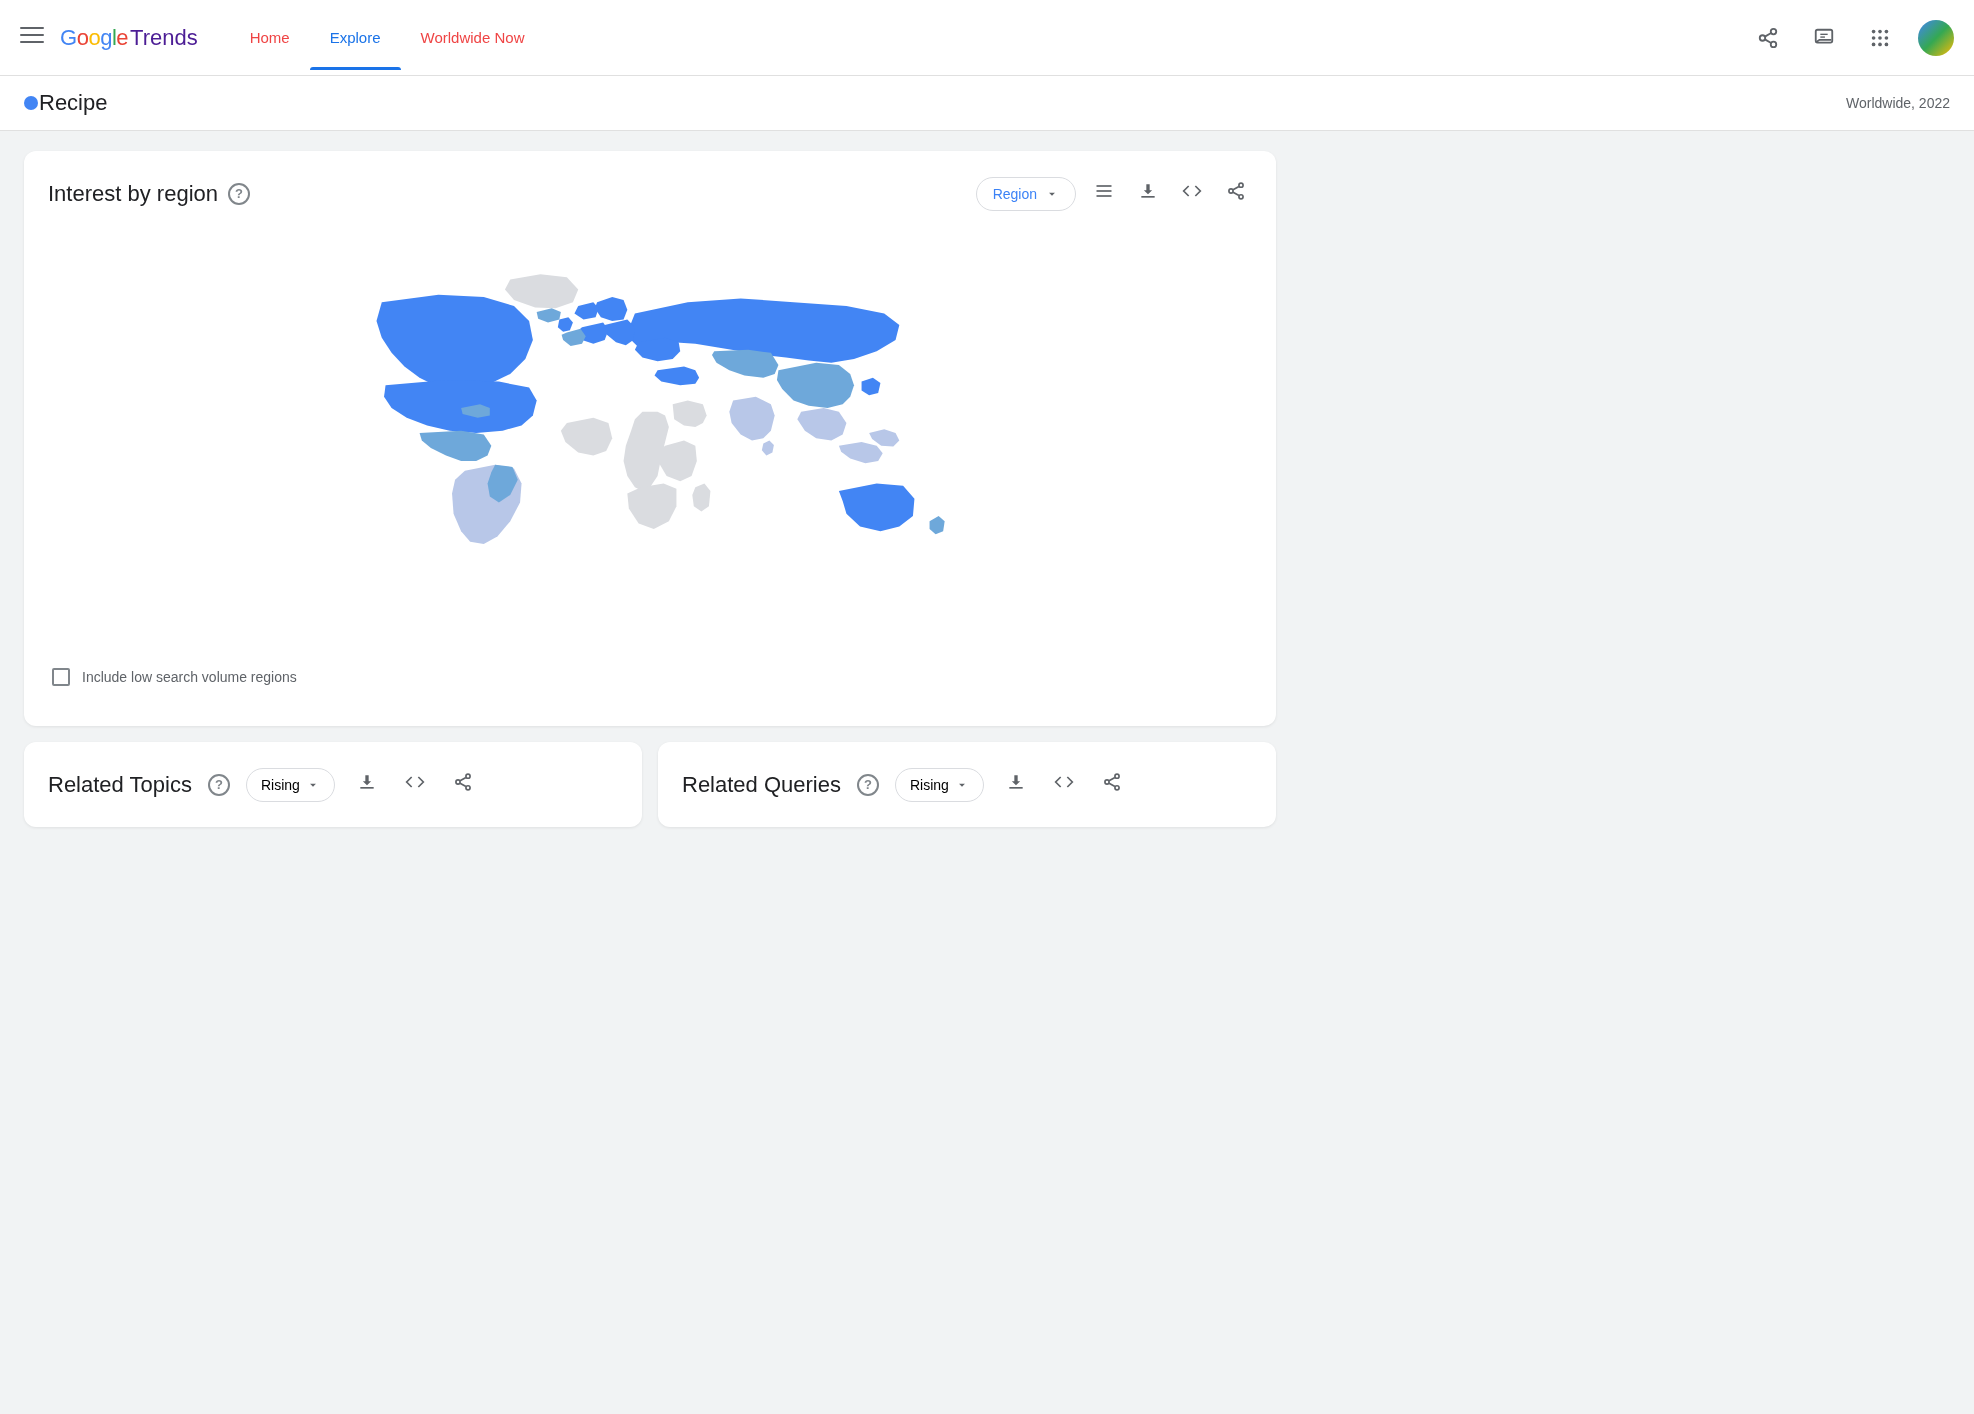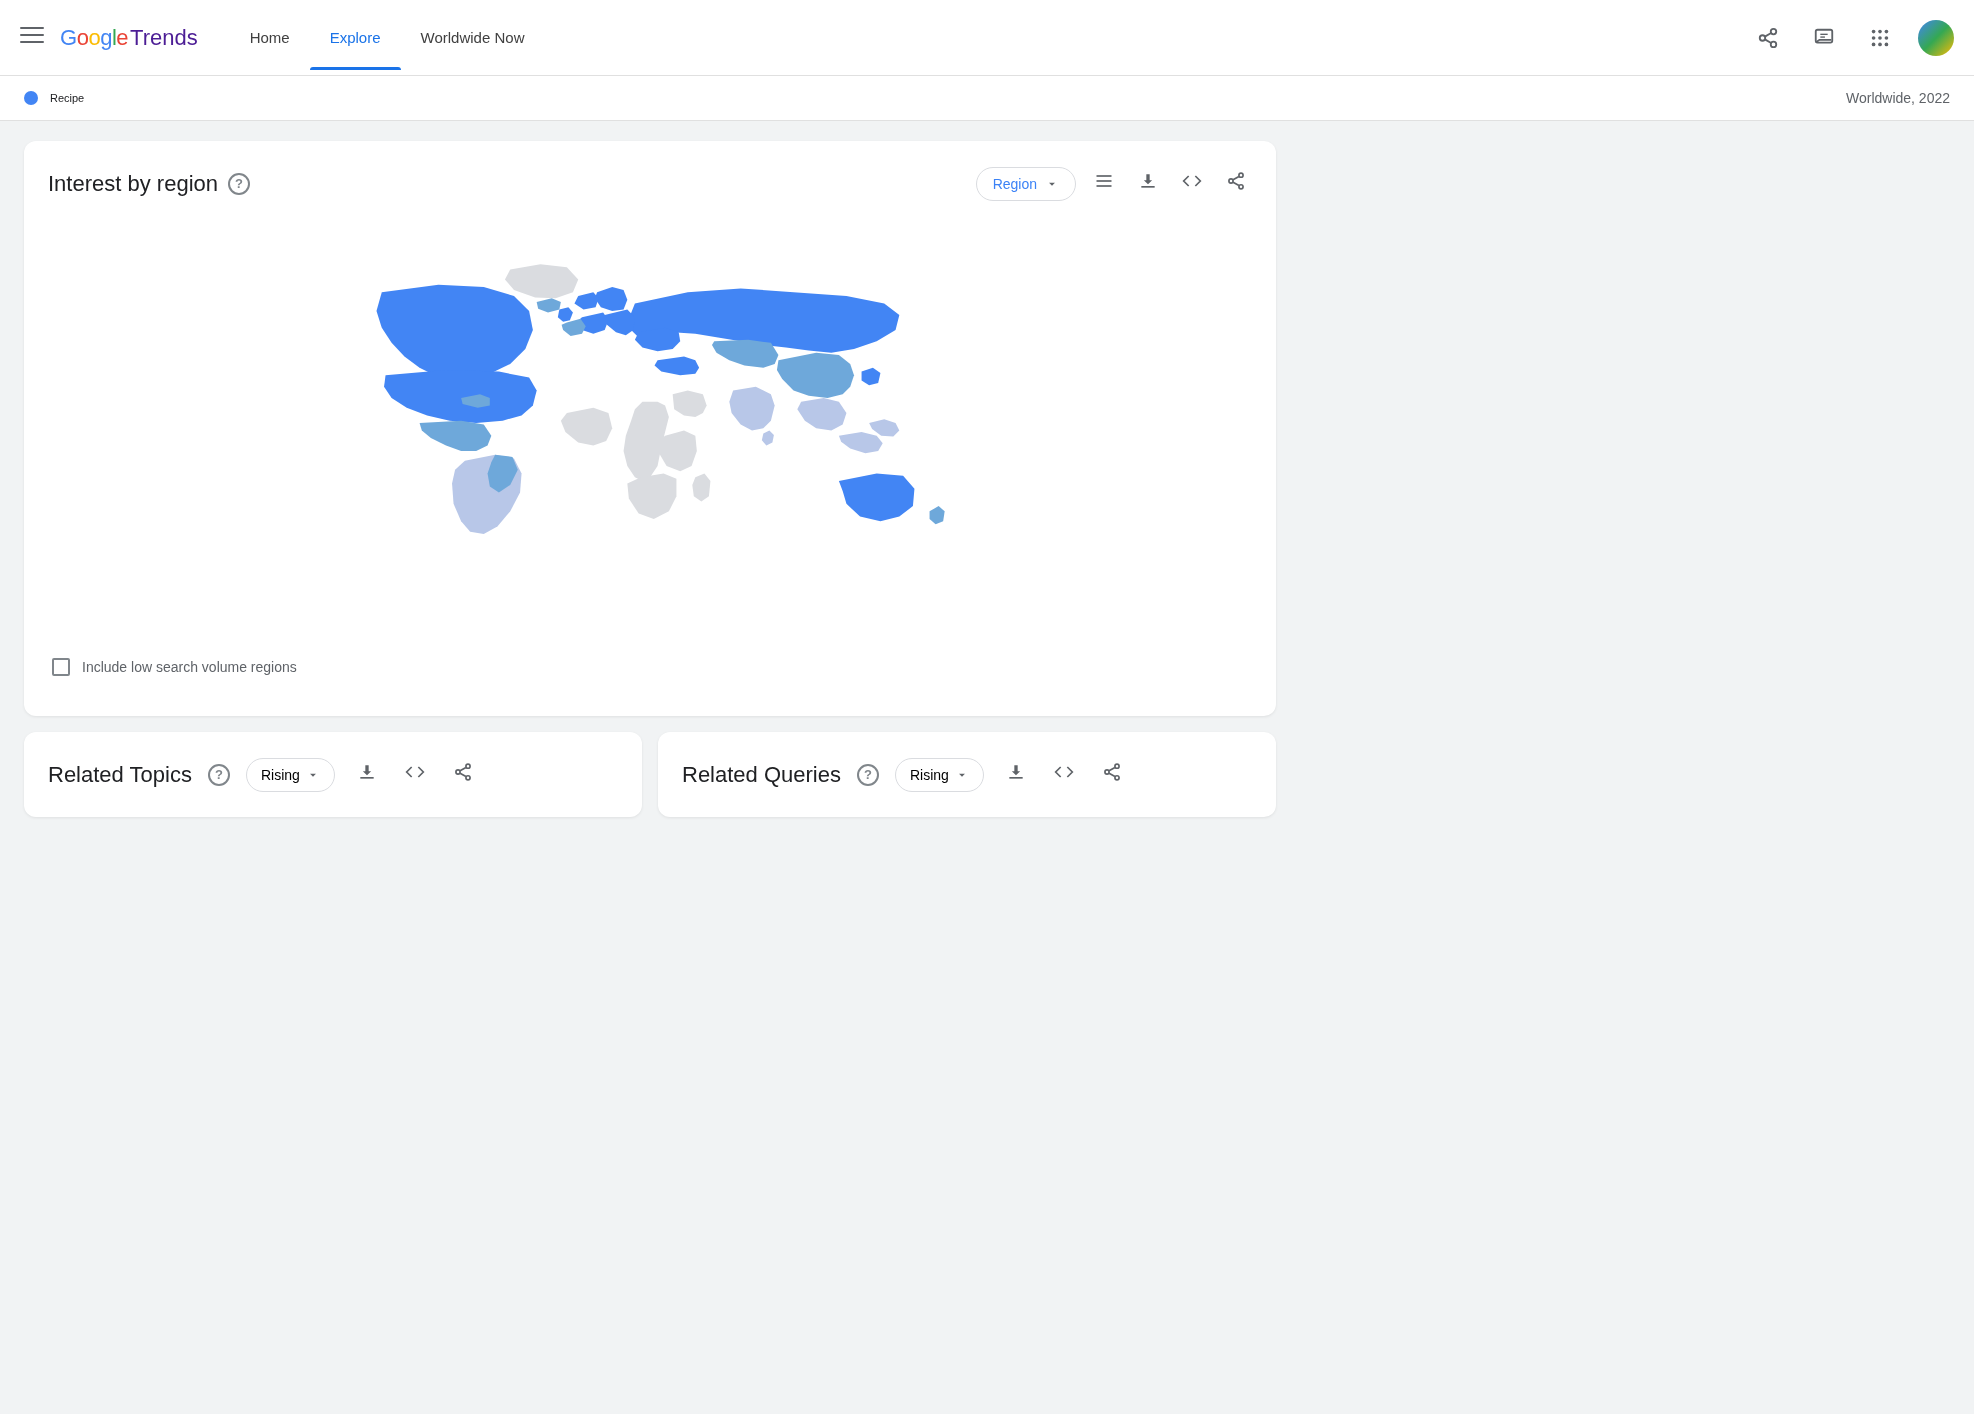--- a/index.html
+++ b/index.html
@@ -47,21 +47,21 @@
       display: flex;
       align-items: center;
       flex: 1;
     }
     .nav-item {
       padding: 0 20px;
       height: 64px;
       display: flex;
       align-items: center;
       font-size: 15px;
-      color: #404040;
+      color: #ef4444;
       cursor: pointer;
       position: relative;
       text-decoration: none;
     }
     .nav-item.active {
       color: #1a73e8;
     }
     .nav-item.active::after {
       content: '';
       position: absolute;
@@ -102,22 +102,22 @@
       background: #fff;
       padding: 14px 24px;
       display: flex;
       align-items: center;
       justify-content: space-between;
       border-bottom: 1px solid #e0e0e0;
     }
     .search-term {
       display: flex;
       align-items: center;
-      gap: 12px;
-      font-size: 11px;
+      gap: 1px;
+      font-size: 22px;
       font-weight: 500;
     }
     .blue-dot {
       width: 14px;
       height: 14px;
       border-radius: 50%;
       background: #4285f4;
       flex-shrink: 0;
     }
     .search-meta {

